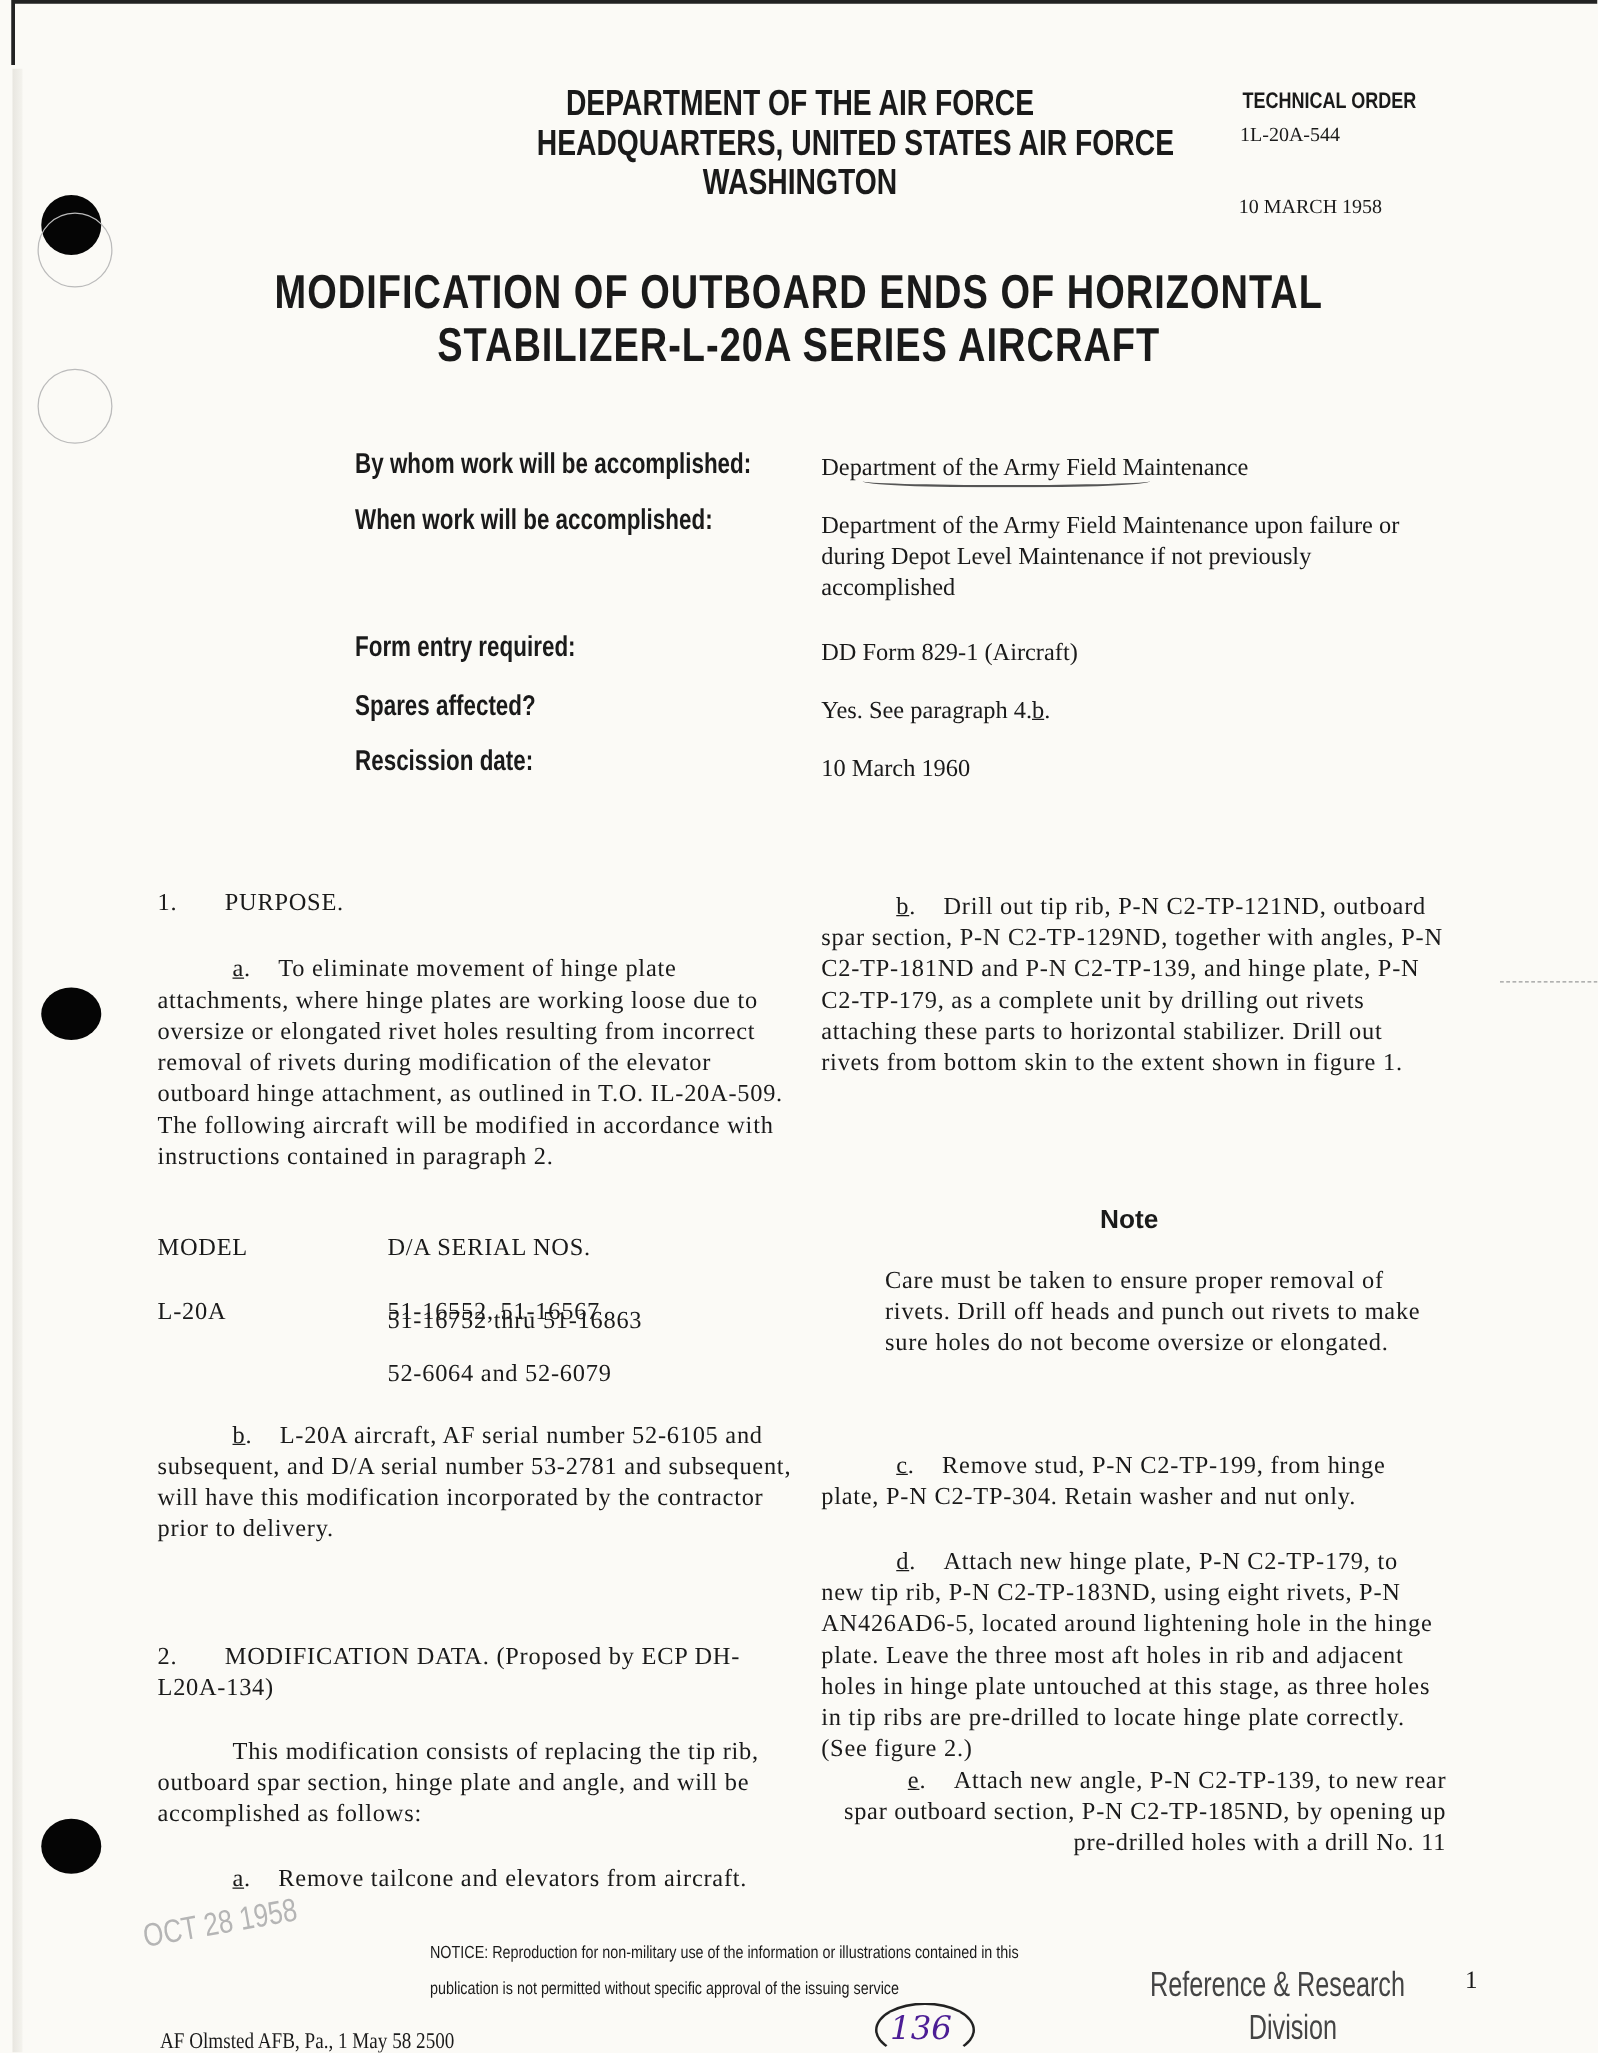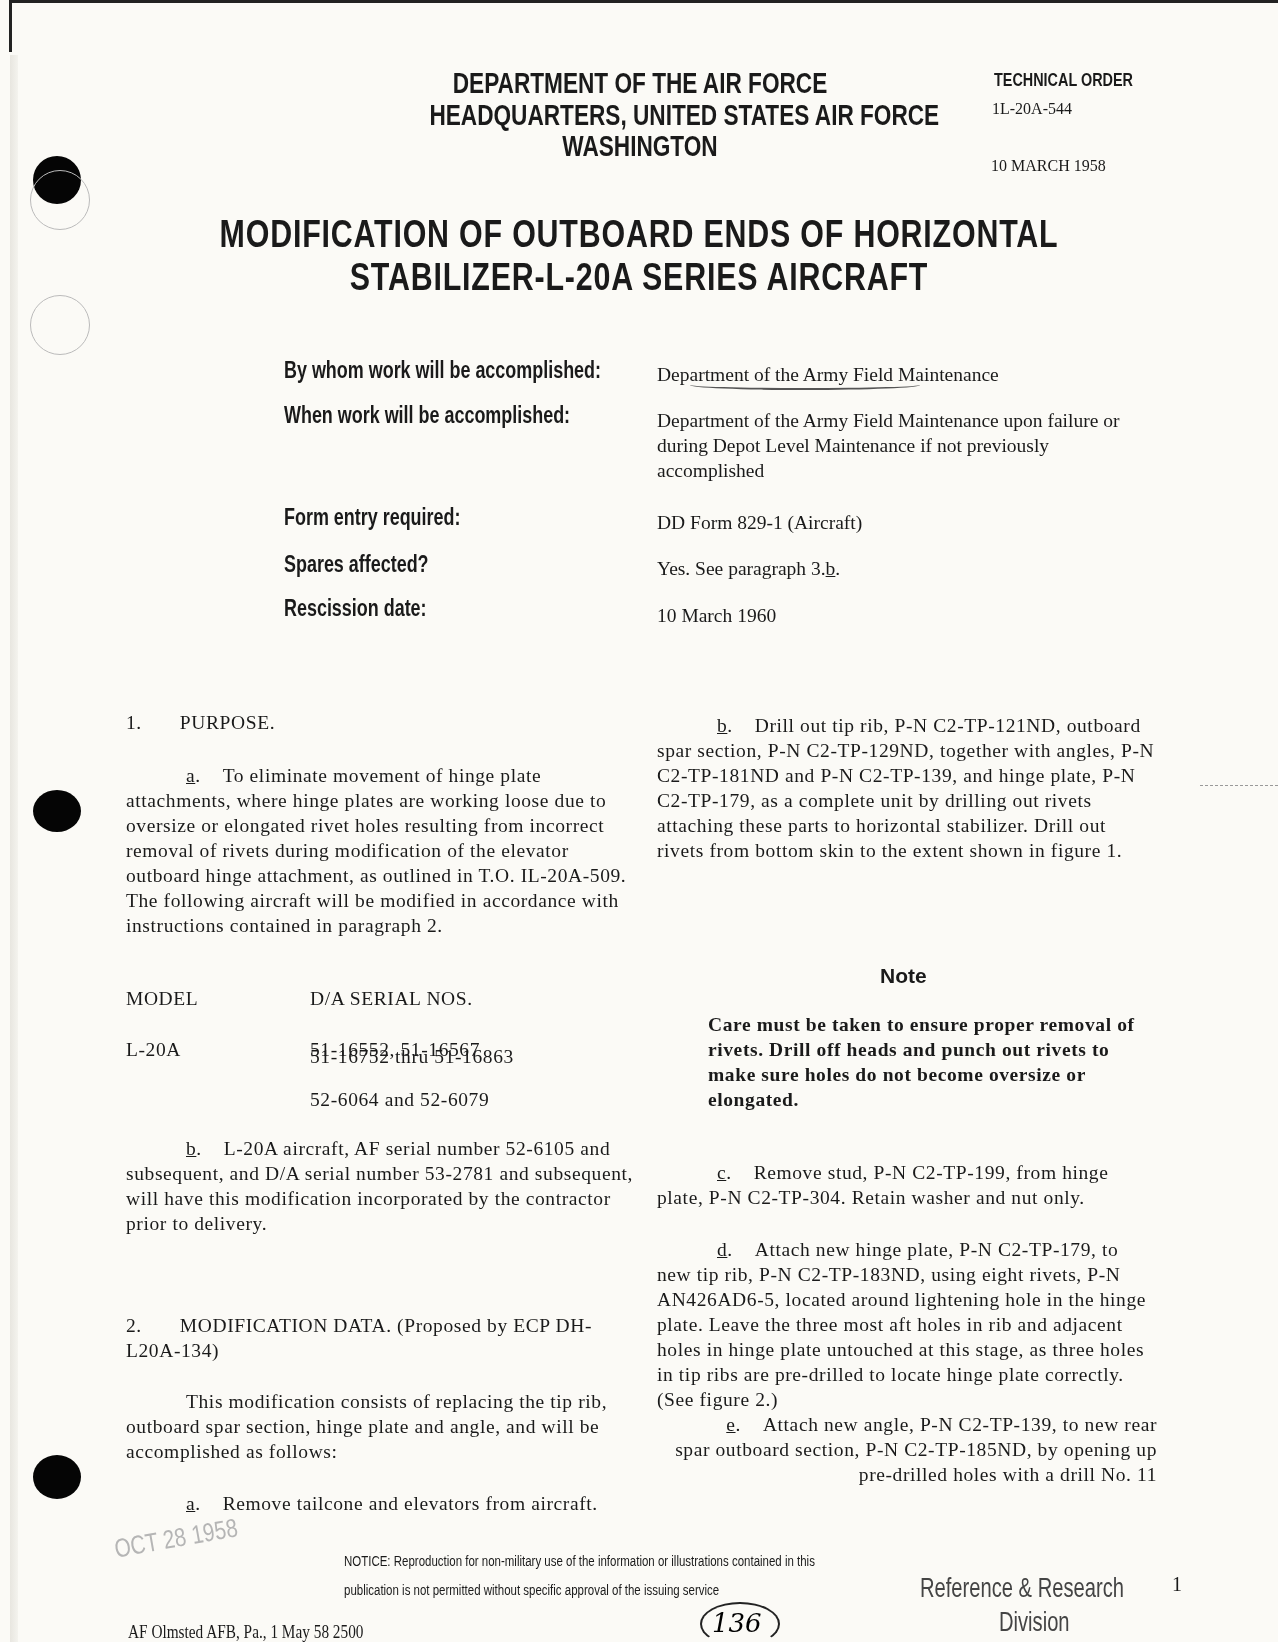--- a/index.html
+++ b/index.html
@@ -24,21 +24,21 @@
     .para { position:absolute; font-size: 19.5px; line-height: 25px; letter-spacing: 0.6px; }
     .col-l { left: 126px; width: 520px; }
     .col-r { left: 657px; width: 500px; }
     .ind { display: inline-block; width: 60px; }
     .u { text-decoration: underline; }
     .note-h { position:absolute; left: 880px; font-family: "Liberation Sans", sans-serif; font-weight: bold; font-size: 21px; }
     .notice { position:absolute; left: 344px; font-family: "Liberation Sans", sans-serif; font-size: 14px; transform: scaleX(0.82); transform-origin: left top; white-space: nowrap; }
     .stamp-date { position:absolute; left: 112px; top: 1534px; font-family: "Liberation Sans", sans-serif; font-size: 26px; color: #b5b5b5; transform: rotate(-10deg) scaleX(0.8); transform-origin: left top; white-space: nowrap; }
     .stamp-ref { position:absolute; font-family: "Liberation Sans", sans-serif; font-size: 28px; color: #444; transform: scaleX(0.72); transform-origin: left top; white-space: nowrap; }
     .print-line { position:absolute; left: 128px; top: 1622px; font-size: 18px; transform: scaleX(0.85); transform-origin: left top; white-space: nowrap; }
-    .hand-36 { position:absolute; left: 712px; top: 1608px; font-family: "DejaVu Serif", serif; font-style: italic; font-size: 26px; color: #000000; }
+    .hand-36 { position:absolute; left: 712px; top: 1608px; font-family: "DejaVu Serif", serif; font-style: italic; font-size: 26px; color: #4c1d95; }
     .hand-circle { position:absolute; left: 700px; top: 1602px; width: 76px; height: 40px; border: 2px solid #222; border-radius: 50%; border-bottom-color: transparent; }
     .pen-curve { position:absolute; border-bottom: 2px solid #555; border-radius: 0 0 60% 60%; }
     .dash-r { position:absolute; left: 1200px; top: 785px; width: 78px; border-top: 1px dashed #999; }
   </style>
 </head>
 <body>
 
 <div class="abs border-top"></div>
 <div class="abs border-left"></div>
 <div class="abs edge-strip"></div>
@@ -64,21 +64,21 @@
 <div class="val" style="top:362px;">Department of the Army Field Maintenance</div>
 <div class="pen-curve" style="left:690px;top:380px;width:230px;height:8px;"></div>
 
 <div class="lbl" style="top:402px;">When work will be accomplished:</div>
 <div class="val" style="top:408px;width:495px;">Department of the Army Field Maintenance upon failure or during Depot Level Maintenance if not previously accomplished</div>
 
 <div class="lbl" style="top:504px;">Form entry required:</div>
 <div class="val" style="top:510px;">DD Form 829-1 (Aircraft)</div>
 
 <div class="lbl" style="top:551px;">Spares affected?</div>
-<div class="val" style="top:556px;"><span>Yes. See paragraph 3.</span><span class="u">b</span><span>.</span></div>
+<div class="val" style="top:556px;"><span>Yes. See paragraph 4.</span><span class="u">b</span><span>.</span></div>
 
 <div class="lbl" style="top:595px;">Rescission date:</div>
 <div class="val" style="top:603px;">10 March 1960</div>
 
 <div class="para col-l" style="top:710px;">
   <span>1.</span><span style="display:inline-block;width:38px"></span><span>PURPOSE.</span>
 </div>
 
 <div class="para col-l" style="top:763px;">
   <span class="ind"></span><span class="u">a</span>.&nbsp;&nbsp;&nbsp;&nbsp;<span>To eliminate  movement of hinge plate attachments, where hinge plates are working loose due to oversize or elongated rivet holes resulting from incorrect removal of rivets during modification of the elevator outboard hinge attachment, as outlined in T.O. IL-20A-509. The following aircraft will be modified in accordance with instructions contained in paragraph 2.</span>
@@ -106,21 +106,21 @@
 
 <div class="para col-l" style="top:1491px;">
   <span class="ind"></span><span class="u">a</span>.&nbsp;&nbsp;&nbsp;&nbsp;<span>Remove tailcone and elevators from aircraft.</span>
 </div>
 
 <div class="para col-r" style="top:713px;">
   <span class="ind"></span><span class="u">b</span>.&nbsp;&nbsp;&nbsp;&nbsp;<span>Drill out tip rib, P-N C2-TP-121ND, outboard spar section, P-N C2-TP-129ND, together with angles, P-N C2-TP-181ND and P-N C2-TP-139, and hinge plate, P-N C2-TP-179, as a complete unit by drilling out rivets attaching these parts to horizontal stabilizer. Drill out rivets from bottom skin to the extent shown in figure 1.</span>
 </div>
 
 <div class="note-h" style="top:964px;">Note</div>
-<div class="para" style="left:708px;top:1012px;width:440px;font-weight:bold;">Care must be taken to ensure proper removal of rivets. Drill off heads and punch out rivets to make sure holes do not become oversize or elongated.</div>
+<div class="para" style="left:708px;top:1012px;width:440px;">Care must be taken to ensure proper removal of rivets. Drill off heads and punch out rivets to make sure holes do not become oversize or elongated.</div>
 
 <div class="para col-r" style="top:1160px;">
   <span class="ind"></span><span class="u">c</span>.&nbsp;&nbsp;&nbsp;&nbsp;<span>Remove stud, P-N C2-TP-199, from hinge plate, P-N C2-TP-304. Retain washer and nut only.</span>
 </div>
 
 <div class="para col-r" style="top:1237px;">
   <span class="ind"></span><span class="u">d</span>.&nbsp;&nbsp;&nbsp;&nbsp;<span>Attach new hinge plate, P-N C2-TP-179, to new tip rib, P-N C2-TP-183ND, using eight rivets, P-N AN426AD6-5, located around lightening hole in the hinge plate. Leave the three most aft holes in rib and adjacent holes in hinge plate untouched at this stage, as three holes in tip ribs are pre-drilled to locate hinge plate correctly. (See figure 2.)</span>
 </div>
 
 <div class="para col-r" style="top:1412px;text-align:right;">

